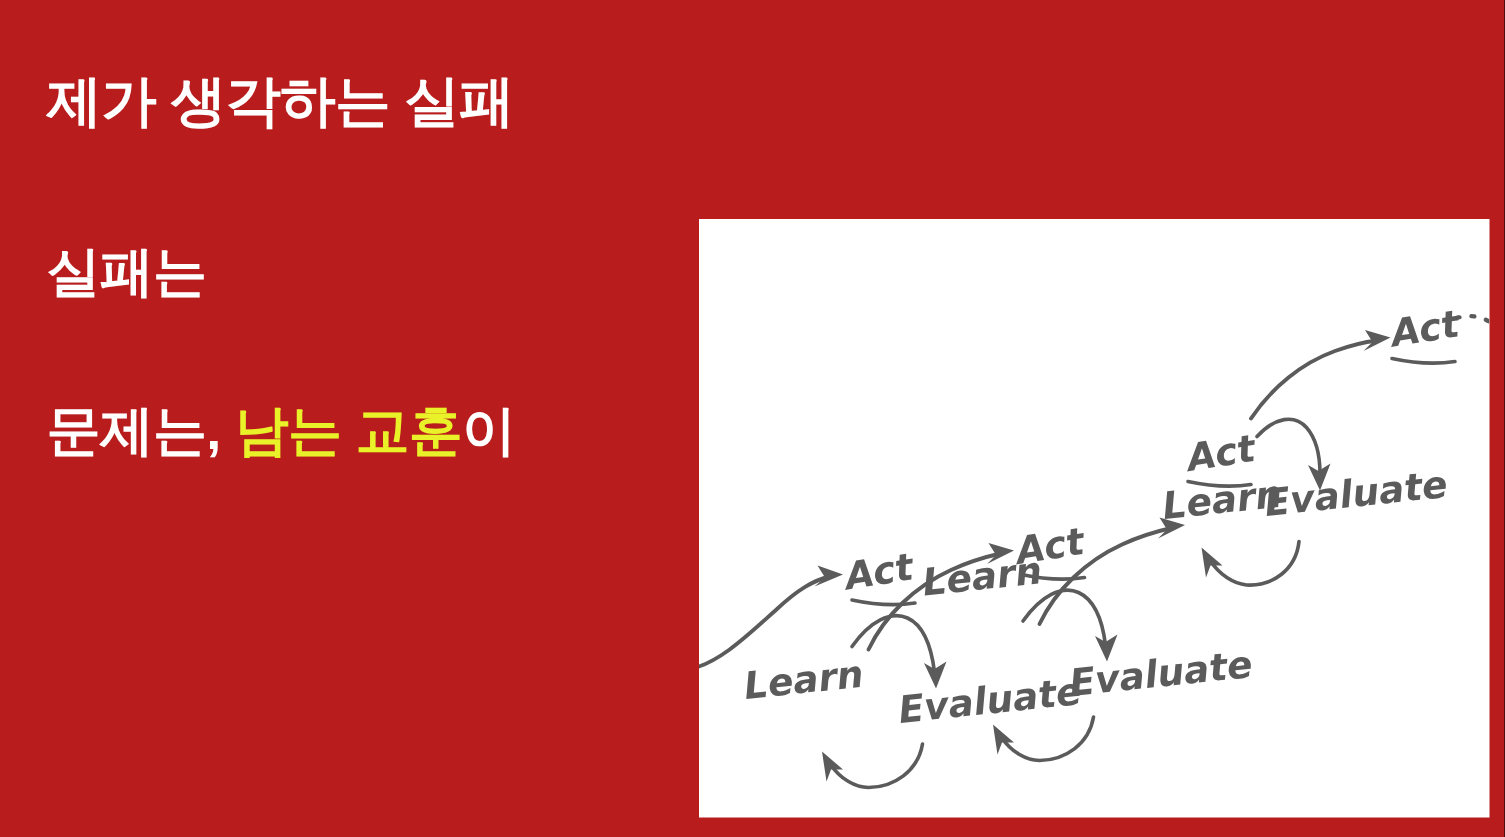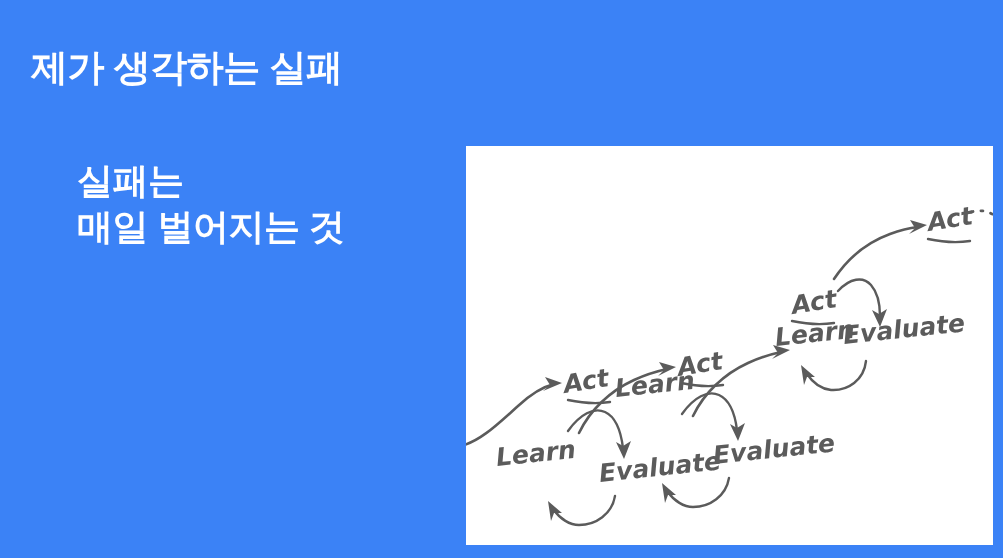--- a/index.html
+++ b/index.html
@@ -4,21 +4,21 @@
 <style>
   html, body {
     margin: 0;
     padding: 0;
     background: #000000;
   }
   #slide {
     position: relative;
     width: 1003px;
     height: 558px;
-    background: #3b82f6;
+    background: #b91c1c;
     overflow: hidden;
     font-family: "Liberation Sans", "DejaVu Sans", sans-serif;
   }
 
   
   #text-column {
     position: absolute;
     left: 31px;
     top: 44px;
     width: 410px;
@@ -38,21 +38,21 @@
     font-weight: bold;
     color: #ffffff;
     line-height: 46px;
     letter-spacing: -0.5px;
     white-space: nowrap;
   }
 
   #block-failure { margin-top: 66px; }
   #block-question { margin-top: 60px; }
 
-  .line { display: block; margin-left: 46px; }
+  .line { display: block; }
 
   .highlight { color: #e9f229; }
 
   
   #sketch-panel {
     position: absolute;
     left: 466px;
     top: 146px;
     width: 527px;
     height: 399px;
@@ -82,24 +82,26 @@
 <body>
 
 <div id="slide">
 
   <div id="text-column">
 
     <div class="slide-title">제가 생각하는 실패</div>
 
     <div class="body-block" id="block-failure">
       <span class="line">실패는</span>
-      <span class="line">매일 벌어지는 것</span>
     </div>
 
     <div class="body-block" id="block-question">
+      <span class="line">
+        <span>문제는, </span><span class="highlight">남는 교훈</span><span>이</span>
+      </span>
     </div>
 
   </div>
 
   <div id="sketch-panel">
     <svg id="sketch-svg" viewBox="0 0 527 399" preserveAspectRatio="none">
 
       <path class="ink-stroke" stroke-width="2.6" d="M -6 300 C 14 296 34 276 52 260 C 66 247 76 241 88 238"></path>
       <path class="ink-fill" d="M 96 237 L 79 231 L 84 239 L 77 245 Z"></path>
 

